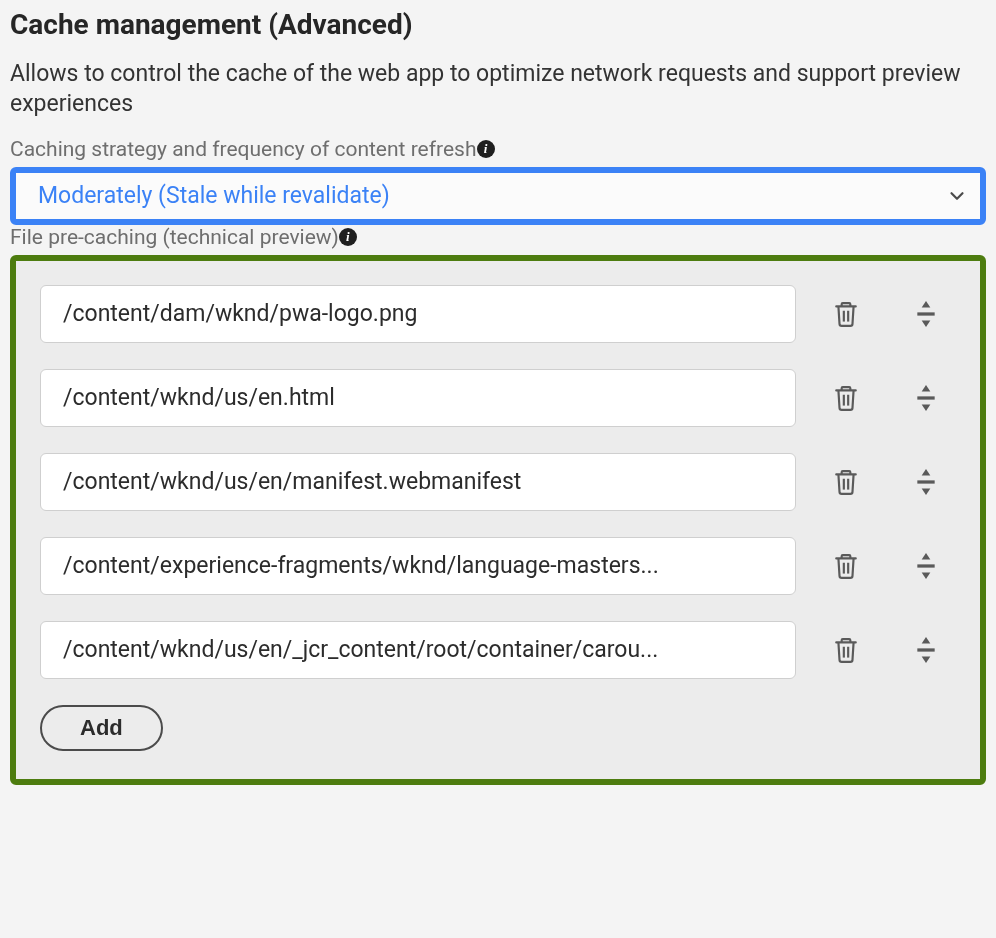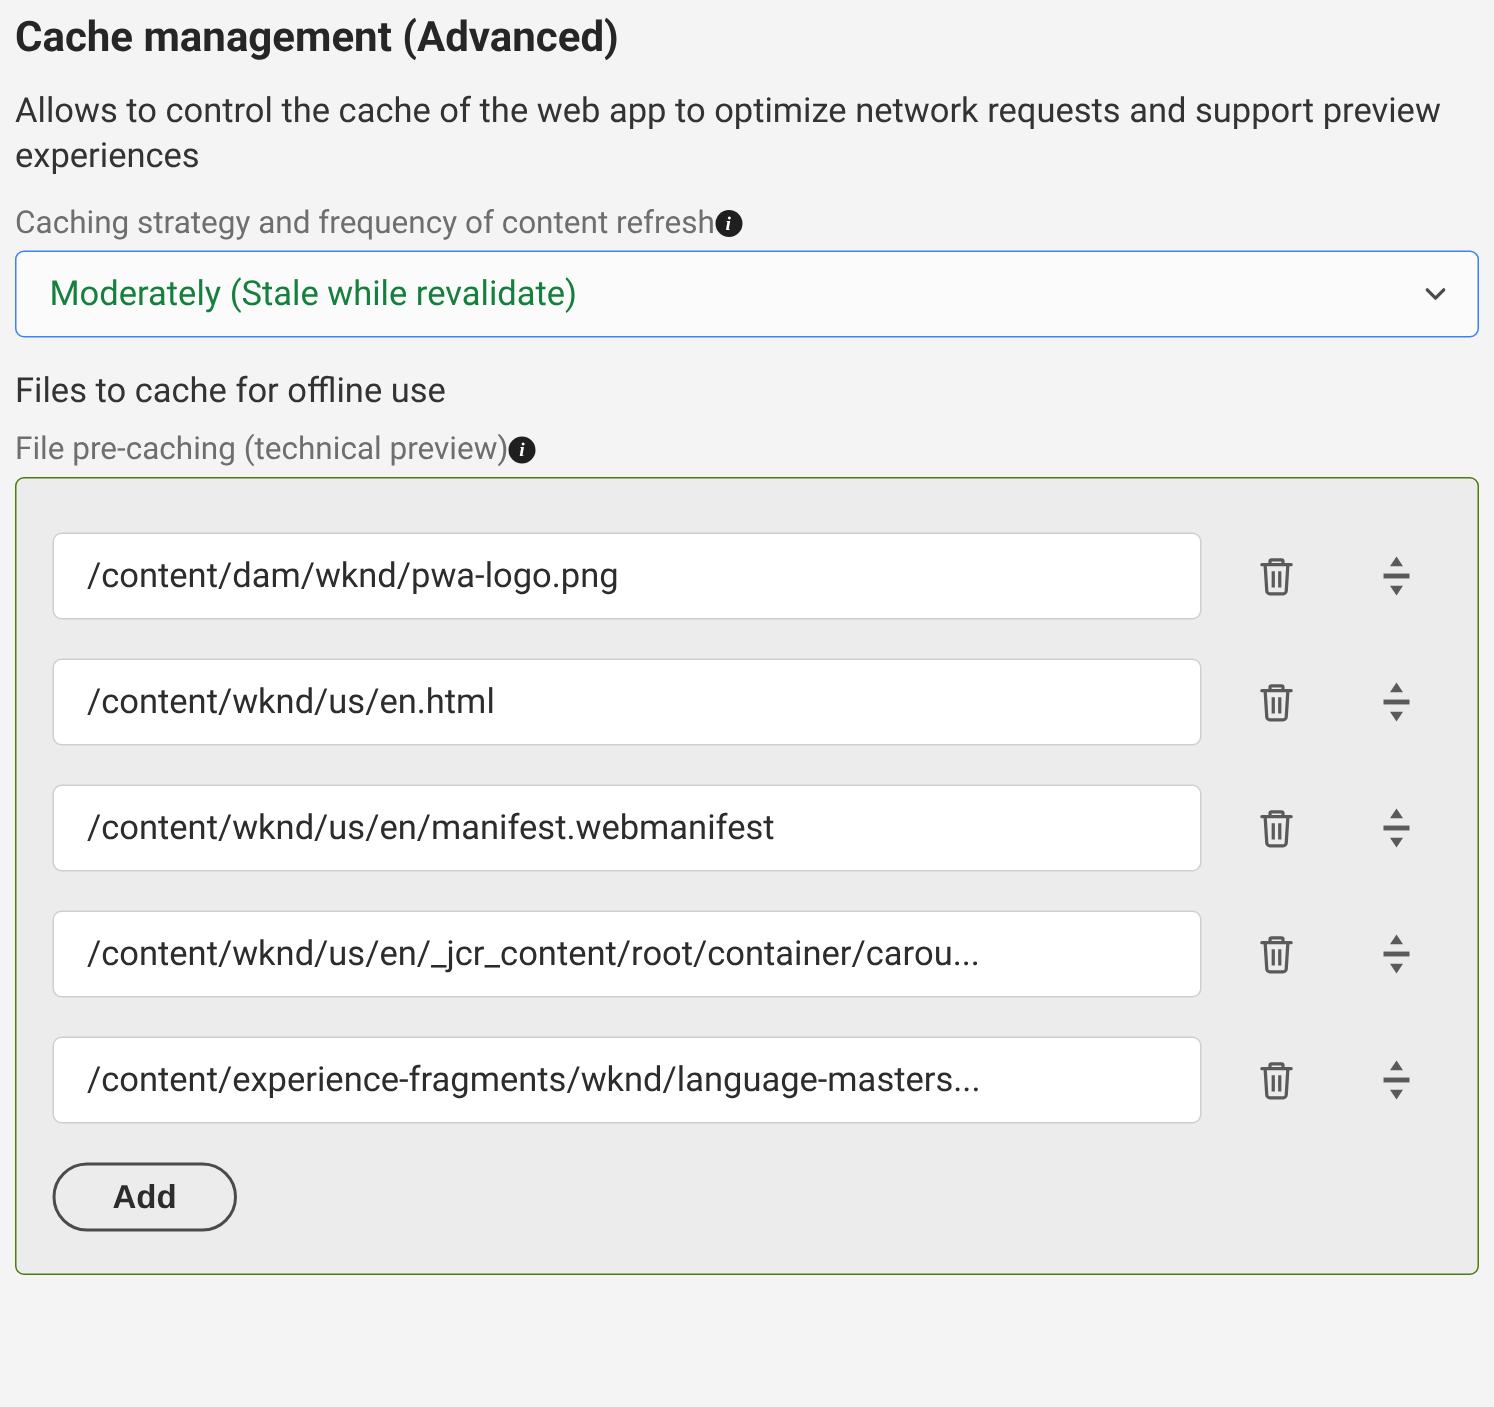--- a/index.html
+++ b/index.html
@@ -56,42 +56,42 @@
     cursor: pointer;
     flex: 0 0 auto;
   }
   .select-wrap {
     position: relative;
     width: 100%;
   }
   .select {
     width: 100%;
     height: 58px;
-    border: 1px solid #3b82f6;
+    border: 6px solid #3b82f6;
     border-radius: 6px;
     background: #fbfbfb;
     padding: 0 50px 0 22px;
     font-size: 23px;
-    color: #15803d;
+    color: #3b82f6;
     display: flex;
     align-items: center;
     cursor: pointer;
   }
   .select-chevron {
     position: absolute;
     right: 18px;
     top: 50%;
     transform: translateY(-50%);
     pointer-events: none;
   }
   .multifield {
-    border: 1px solid #4d7c0f;
+    border: 6px solid #4d7c0f;
     border-radius: 6px;
     background: #ececec;
-    padding: 36px 24px 28px 24px;
+    padding: 24px 24px 28px 24px;
     margin-top: 6px;
   }
   .row {
     display: flex;
     align-items: center;
     gap: 20px;
     margin-bottom: 26px;
   }
   .row:last-of-type { margin-bottom: 26px; }
   .text-input {
@@ -152,21 +152,20 @@
     <div class="select">
       <span>Moderately (Stale while revalidate)</span>
     </div>
     <span class="select-chevron">
       <svg width="22" height="22" viewBox="0 0 24 24" fill="none" stroke="#4b4b4b" stroke-width="2.4" stroke-linecap="round" stroke-linejoin="round">
           <polyline points="6 9 12 15 18 9"></polyline>
         </svg>
     </span>
   </div>
 
-  <div class="sub-heading">Files to cache for offline use</div>
 
   <div class="field-label-row">
     <span class="field-label">File pre-caching (technical preview)</span>
     <span class="info-dot">i</span>
   </div>
 
   <div class="multifield">
 
     <div class="row">
       <div class="text-input">/content/dam/wknd/pwa-logo.png</div>
@@ -234,20 +233,44 @@
           <svg width="26" height="30" viewBox="0 0 24 26" fill="#5a5a5a">
             <polygon points="12,1 8,7 16,7"></polygon>
               <rect x="4" y="11.5" width="16" height="3"></rect>
               <polygon points="12,25 8,19 16,19"></polygon>
           </svg>
         </span>
       </button>
     </div>
 
     <div class="row">
+      <div class="text-input">/content/experience-fragments/wknd/language-masters...</div>
+      <button class="icon-btn" aria-label="delete">
+        <span>
+          <svg width="26" height="30" viewBox="0 0 24 26" fill="none" stroke="#5a5a5a" stroke-width="2" stroke-linejoin="round">
+            <path d="M3 6h18" stroke-linecap="round"></path>
+              <path d="M8 6V4a1 1 0 0 1 1-1h6a1 1 0 0 1 1 1v2"></path>
+            <path d="M5 6l1 16a2 2 0 0 0 2 2h8a2 2 0 0 0 2-2l1-16"></path>
+            <line x1="10" y1="10" x2="10" y2="20"></line>
+              <line x1="14" y1="10" x2="14" y2="20"></line>
+          </svg>
+        </span>
+      </button>
+      <button class="icon-btn" aria-label="reorder">
+        <span>
+          <svg width="26" height="30" viewBox="0 0 24 26" fill="#5a5a5a">
+            <polygon points="12,1 8,7 16,7"></polygon>
+              <rect x="4" y="11.5" width="16" height="3"></rect>
+              <polygon points="12,25 8,19 16,19"></polygon>
+          </svg>
+        </span>
+      </button>
+    </div>
+
+    <div class="row">
       <div class="text-input">/content/wknd/us/en/_jcr_content/root/container/carou...</div>
       <button class="icon-btn" aria-label="delete">
         <span>
           <svg width="26" height="30" viewBox="0 0 24 26" fill="none" stroke="#5a5a5a" stroke-width="2" stroke-linejoin="round">
             <path d="M3 6h18" stroke-linecap="round"></path>
               <path d="M8 6V4a1 1 0 0 1 1-1h6a1 1 0 0 1 1 1v2"></path>
             <path d="M5 6l1 16a2 2 0 0 0 2 2h8a2 2 0 0 0 2-2l1-16"></path>
             <line x1="10" y1="10" x2="10" y2="20"></line>
               <line x1="14" y1="10" x2="14" y2="20"></line>
           </svg>
@@ -257,41 +280,17 @@
         <span>
           <svg width="26" height="30" viewBox="0 0 24 26" fill="#5a5a5a">
             <polygon points="12,1 8,7 16,7"></polygon>
               <rect x="4" y="11.5" width="16" height="3"></rect>
               <polygon points="12,25 8,19 16,19"></polygon>
           </svg>
         </span>
       </button>
     </div>
 
-    <div class="row">
-      <div class="text-input">/content/experience-fragments/wknd/language-masters...</div>
-      <button class="icon-btn" aria-label="delete">
-        <span>
-          <svg width="26" height="30" viewBox="0 0 24 26" fill="none" stroke="#5a5a5a" stroke-width="2" stroke-linejoin="round">
-            <path d="M3 6h18" stroke-linecap="round"></path>
-              <path d="M8 6V4a1 1 0 0 1 1-1h6a1 1 0 0 1 1 1v2"></path>
-            <path d="M5 6l1 16a2 2 0 0 0 2 2h8a2 2 0 0 0 2-2l1-16"></path>
-            <line x1="10" y1="10" x2="10" y2="20"></line>
-              <line x1="14" y1="10" x2="14" y2="20"></line>
-          </svg>
-        </span>
-      </button>
-      <button class="icon-btn" aria-label="reorder">
-        <span>
-          <svg width="26" height="30" viewBox="0 0 24 26" fill="#5a5a5a">
-            <polygon points="12,1 8,7 16,7"></polygon>
-              <rect x="4" y="11.5" width="16" height="3"></rect>
-              <polygon points="12,25 8,19 16,19"></polygon>
-          </svg>
-        </span>
-      </button>
-    </div>
-
     <button class="add-btn">Add</button>
 
   </div>
 
 </div>
 
 </body></html>

